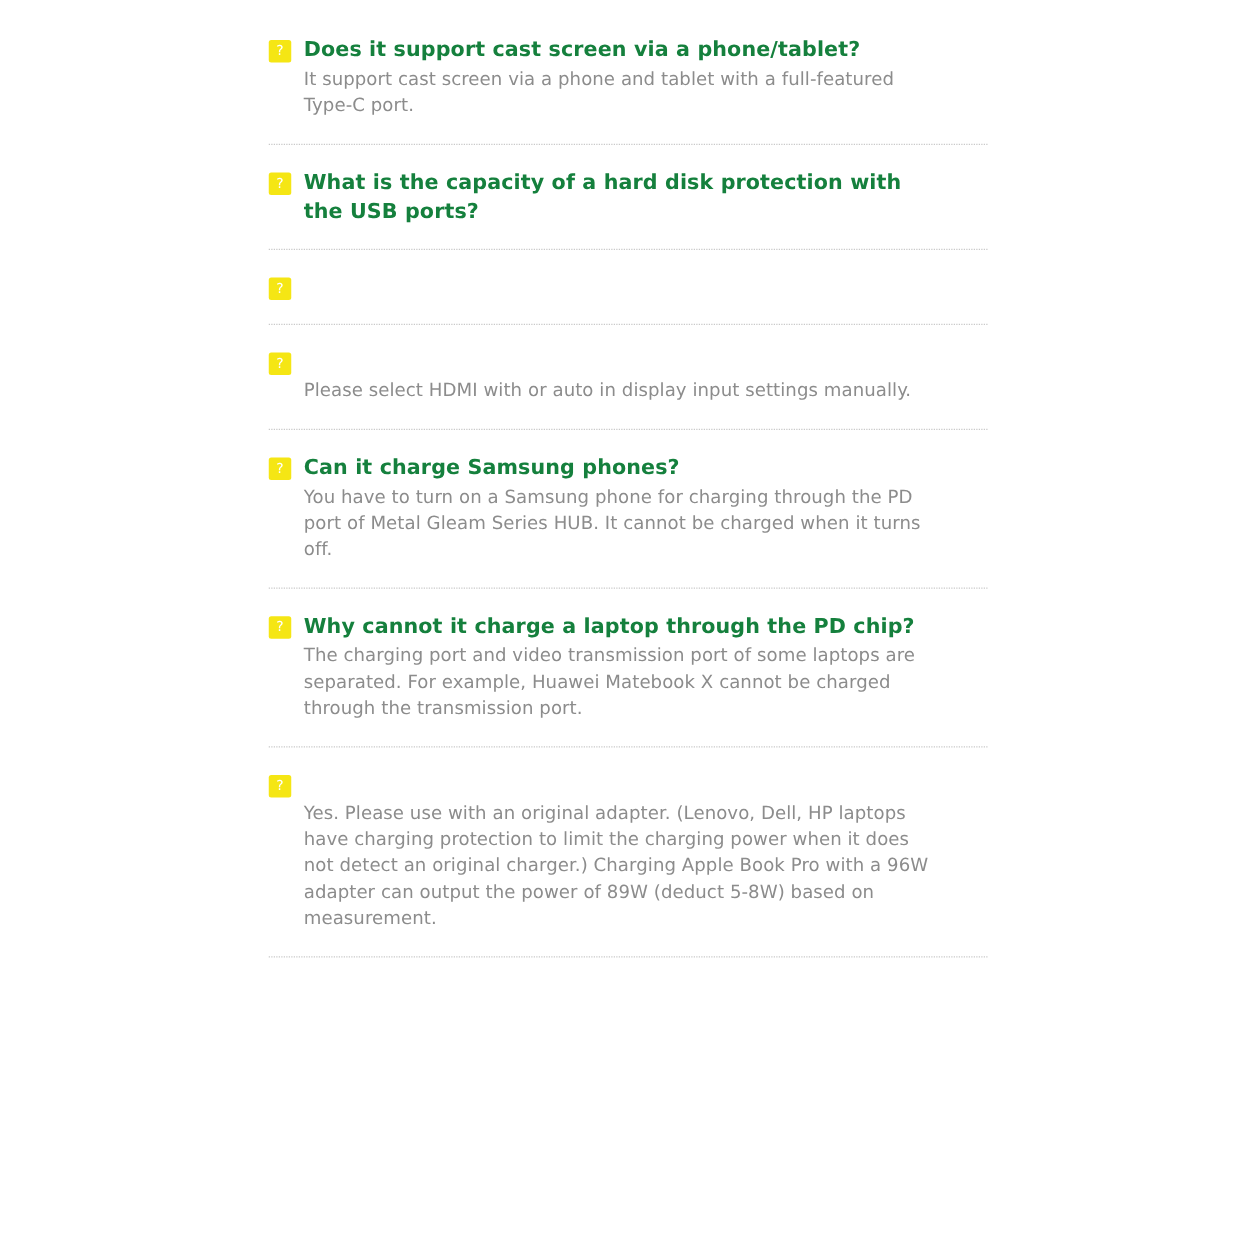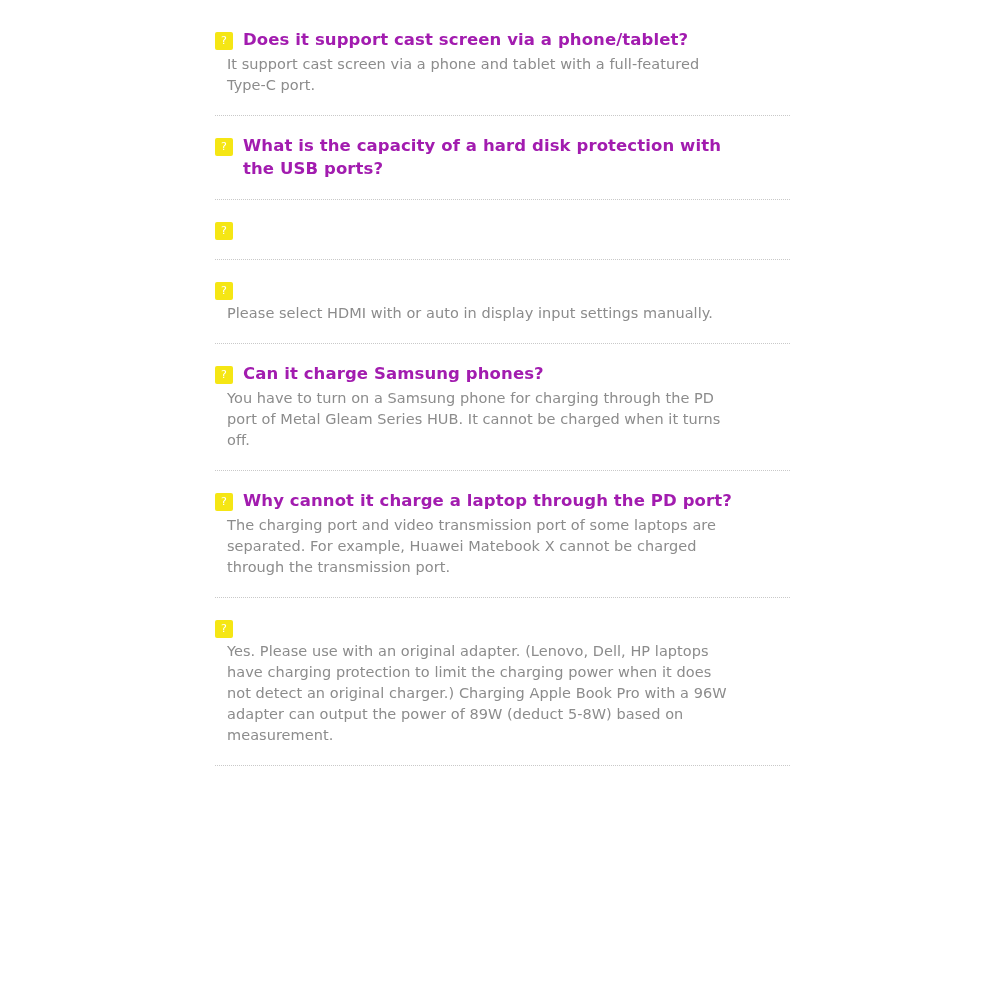--- a/index.html
+++ b/index.html
@@ -50,27 +50,27 @@
     top: 1px;
     text-align: center;
     font-size: 11px;
     line-height: 16px;
     color: #ffffff;
     font-family: "DejaVu Sans", sans-serif;
   }
   .q-text {
     font-size: 16.5px;
     line-height: 23px;
-    color: #a21caf;
+    color: #15803d;
     font-weight: bold;
     letter-spacing: 0.1px;
     max-width: 500px;
   }
   .a-text {
-    margin-left: 12px;
+    margin-left: 28px;
     margin-top: 3px;
     font-size: 14.5px;
     line-height: 21px;
     color: #8c8c8c;
     max-width: 500px;
     letter-spacing: 0.05px;
   }
   .divider {
     margin-top: 18px;
     margin-bottom: 18px;
@@ -134,21 +134,21 @@
       </div>
       <div class="a-text">You have to turn on a Samsung phone for charging through the PD port of Metal Gleam Series HUB. It cannot be charged when it turns off.</div>
     </div>
     <div class="divider"></div>
 
     <div class="faq-item">
       <div class="faq-head">
         <div class="q-badge">
             <span>?</span>
           </div>
-        <div class="q-text">Why cannot it charge a laptop through the PD port?</div>
+        <div class="q-text">Why cannot it charge a laptop through the PD chip?</div>
       </div>
       <div class="a-text">The charging port and video transmission port of some laptops are separated. For example, Huawei Matebook X cannot be charged through the transmission port.</div>
     </div>
     <div class="divider"></div>
 
     <div class="faq-item">
       <div class="faq-head">
         <div class="q-badge">
             <span>?</span>
           </div>

